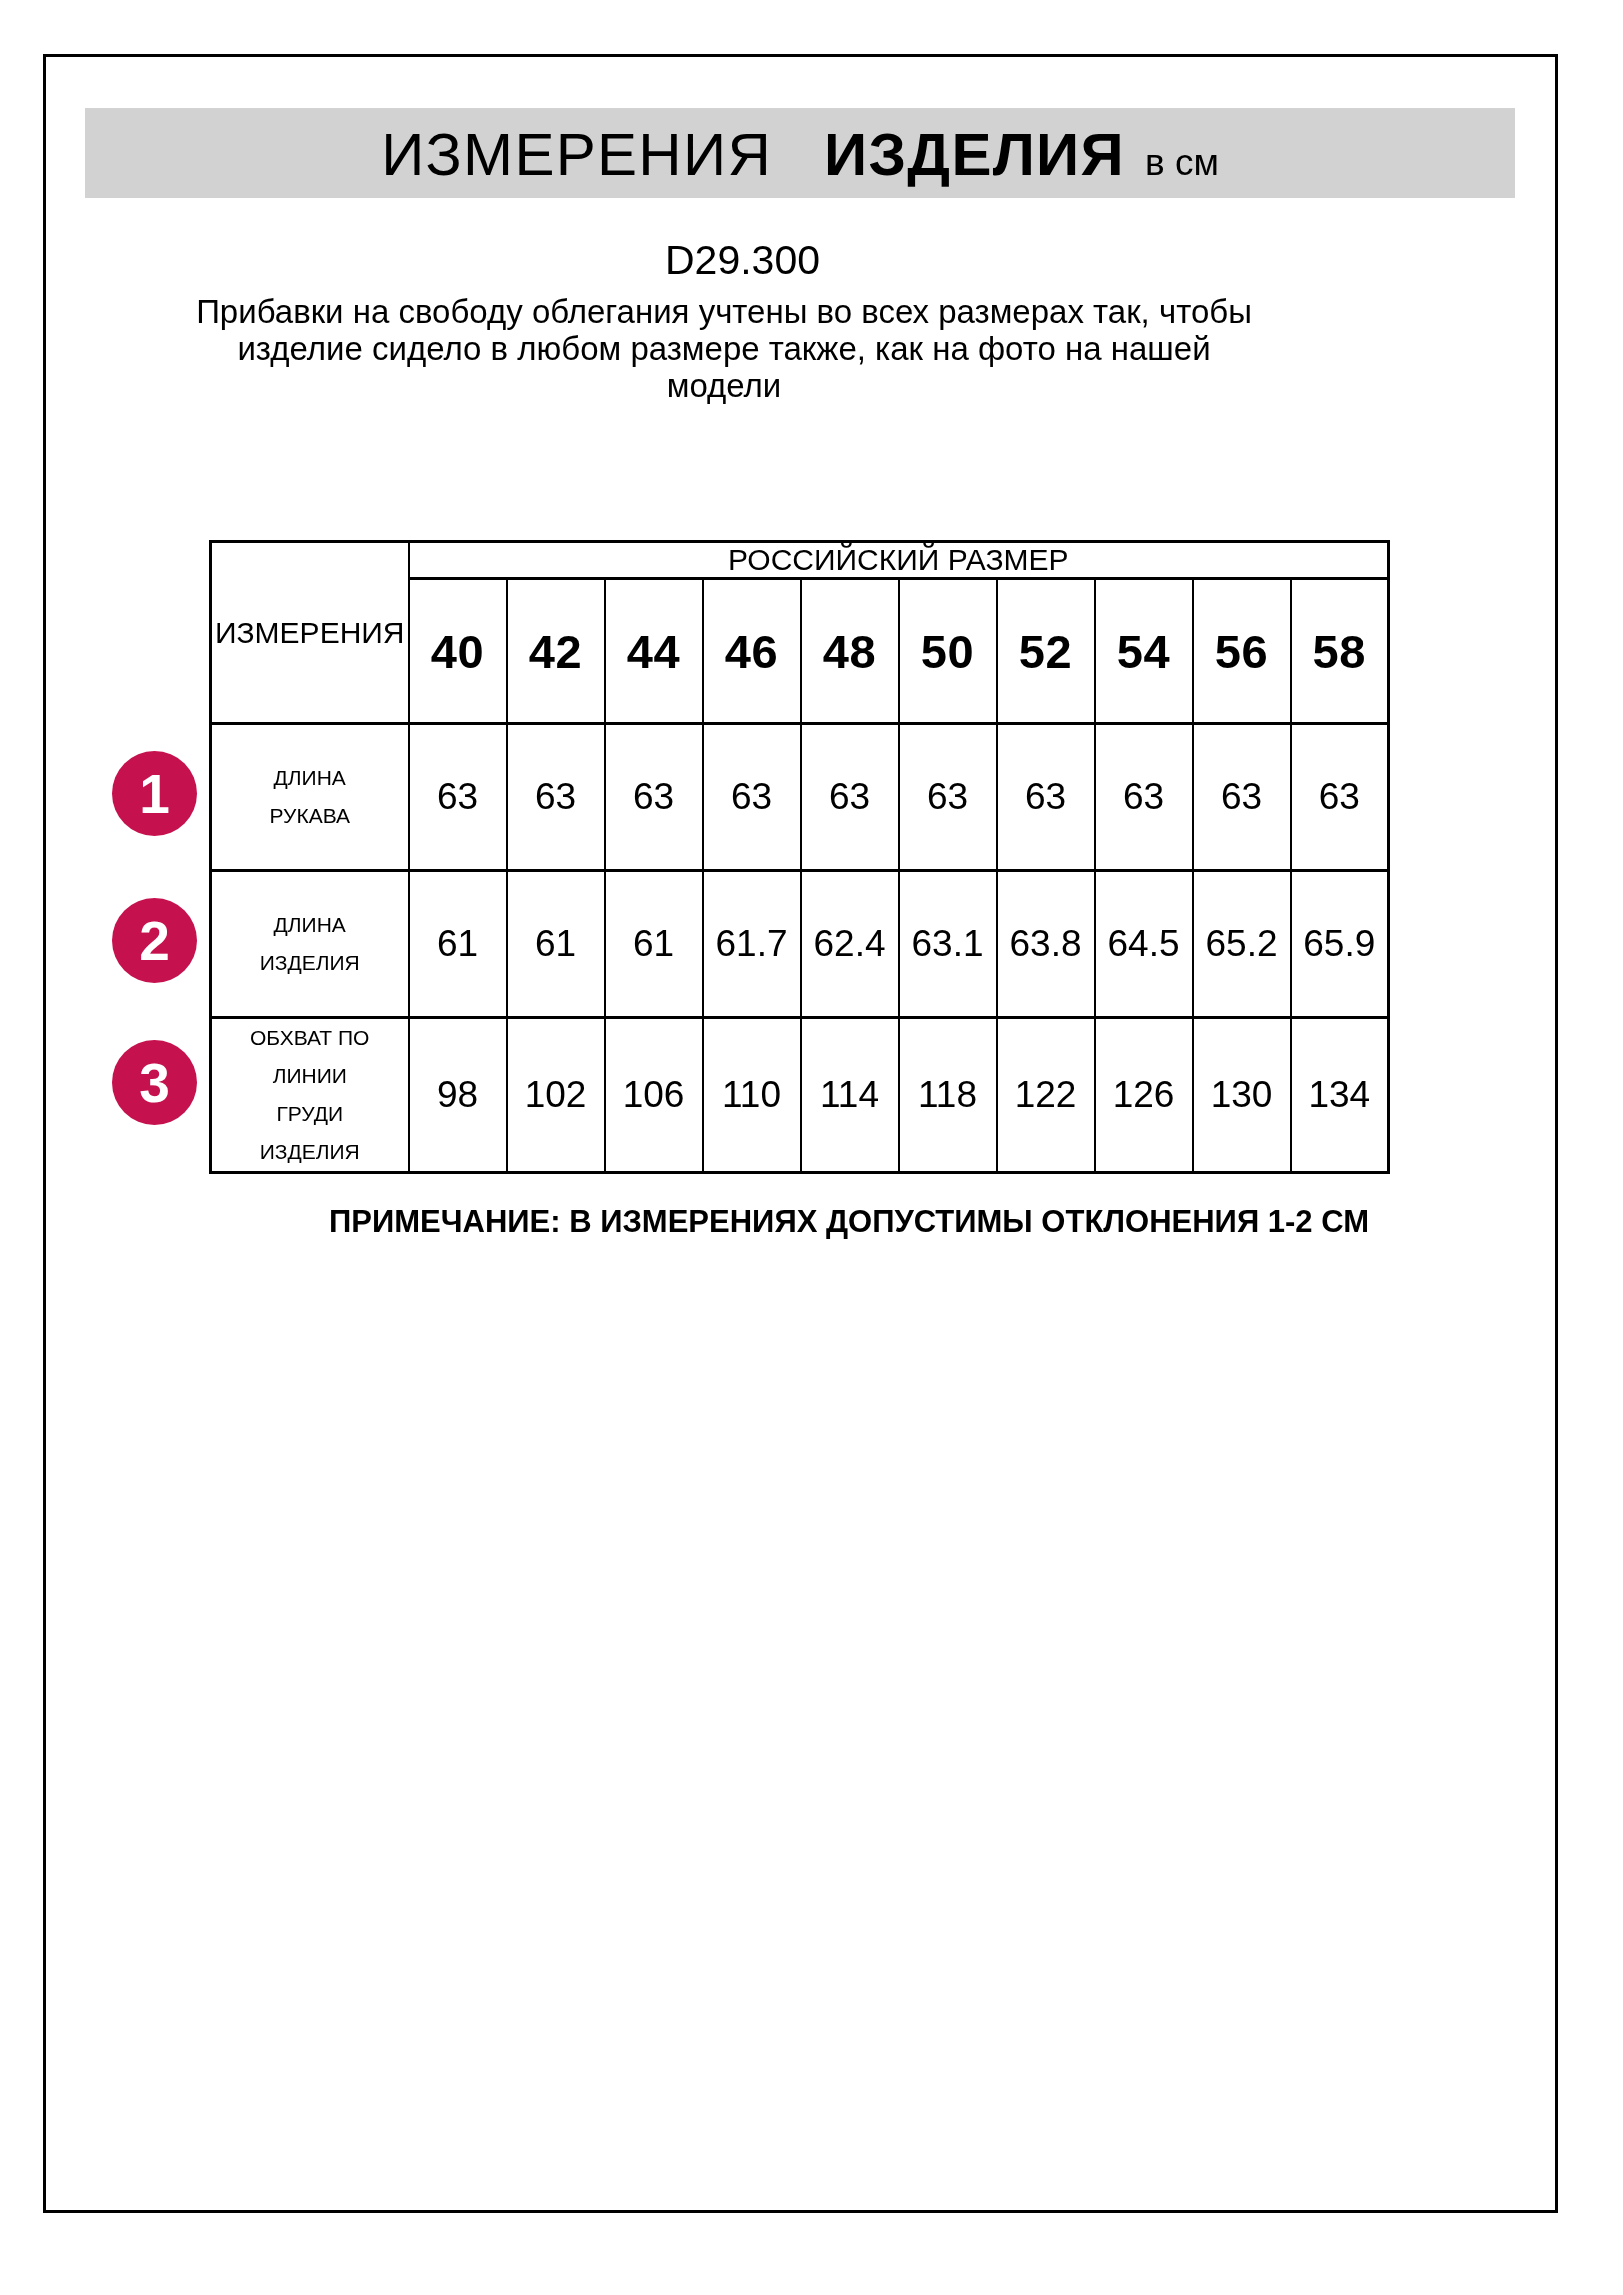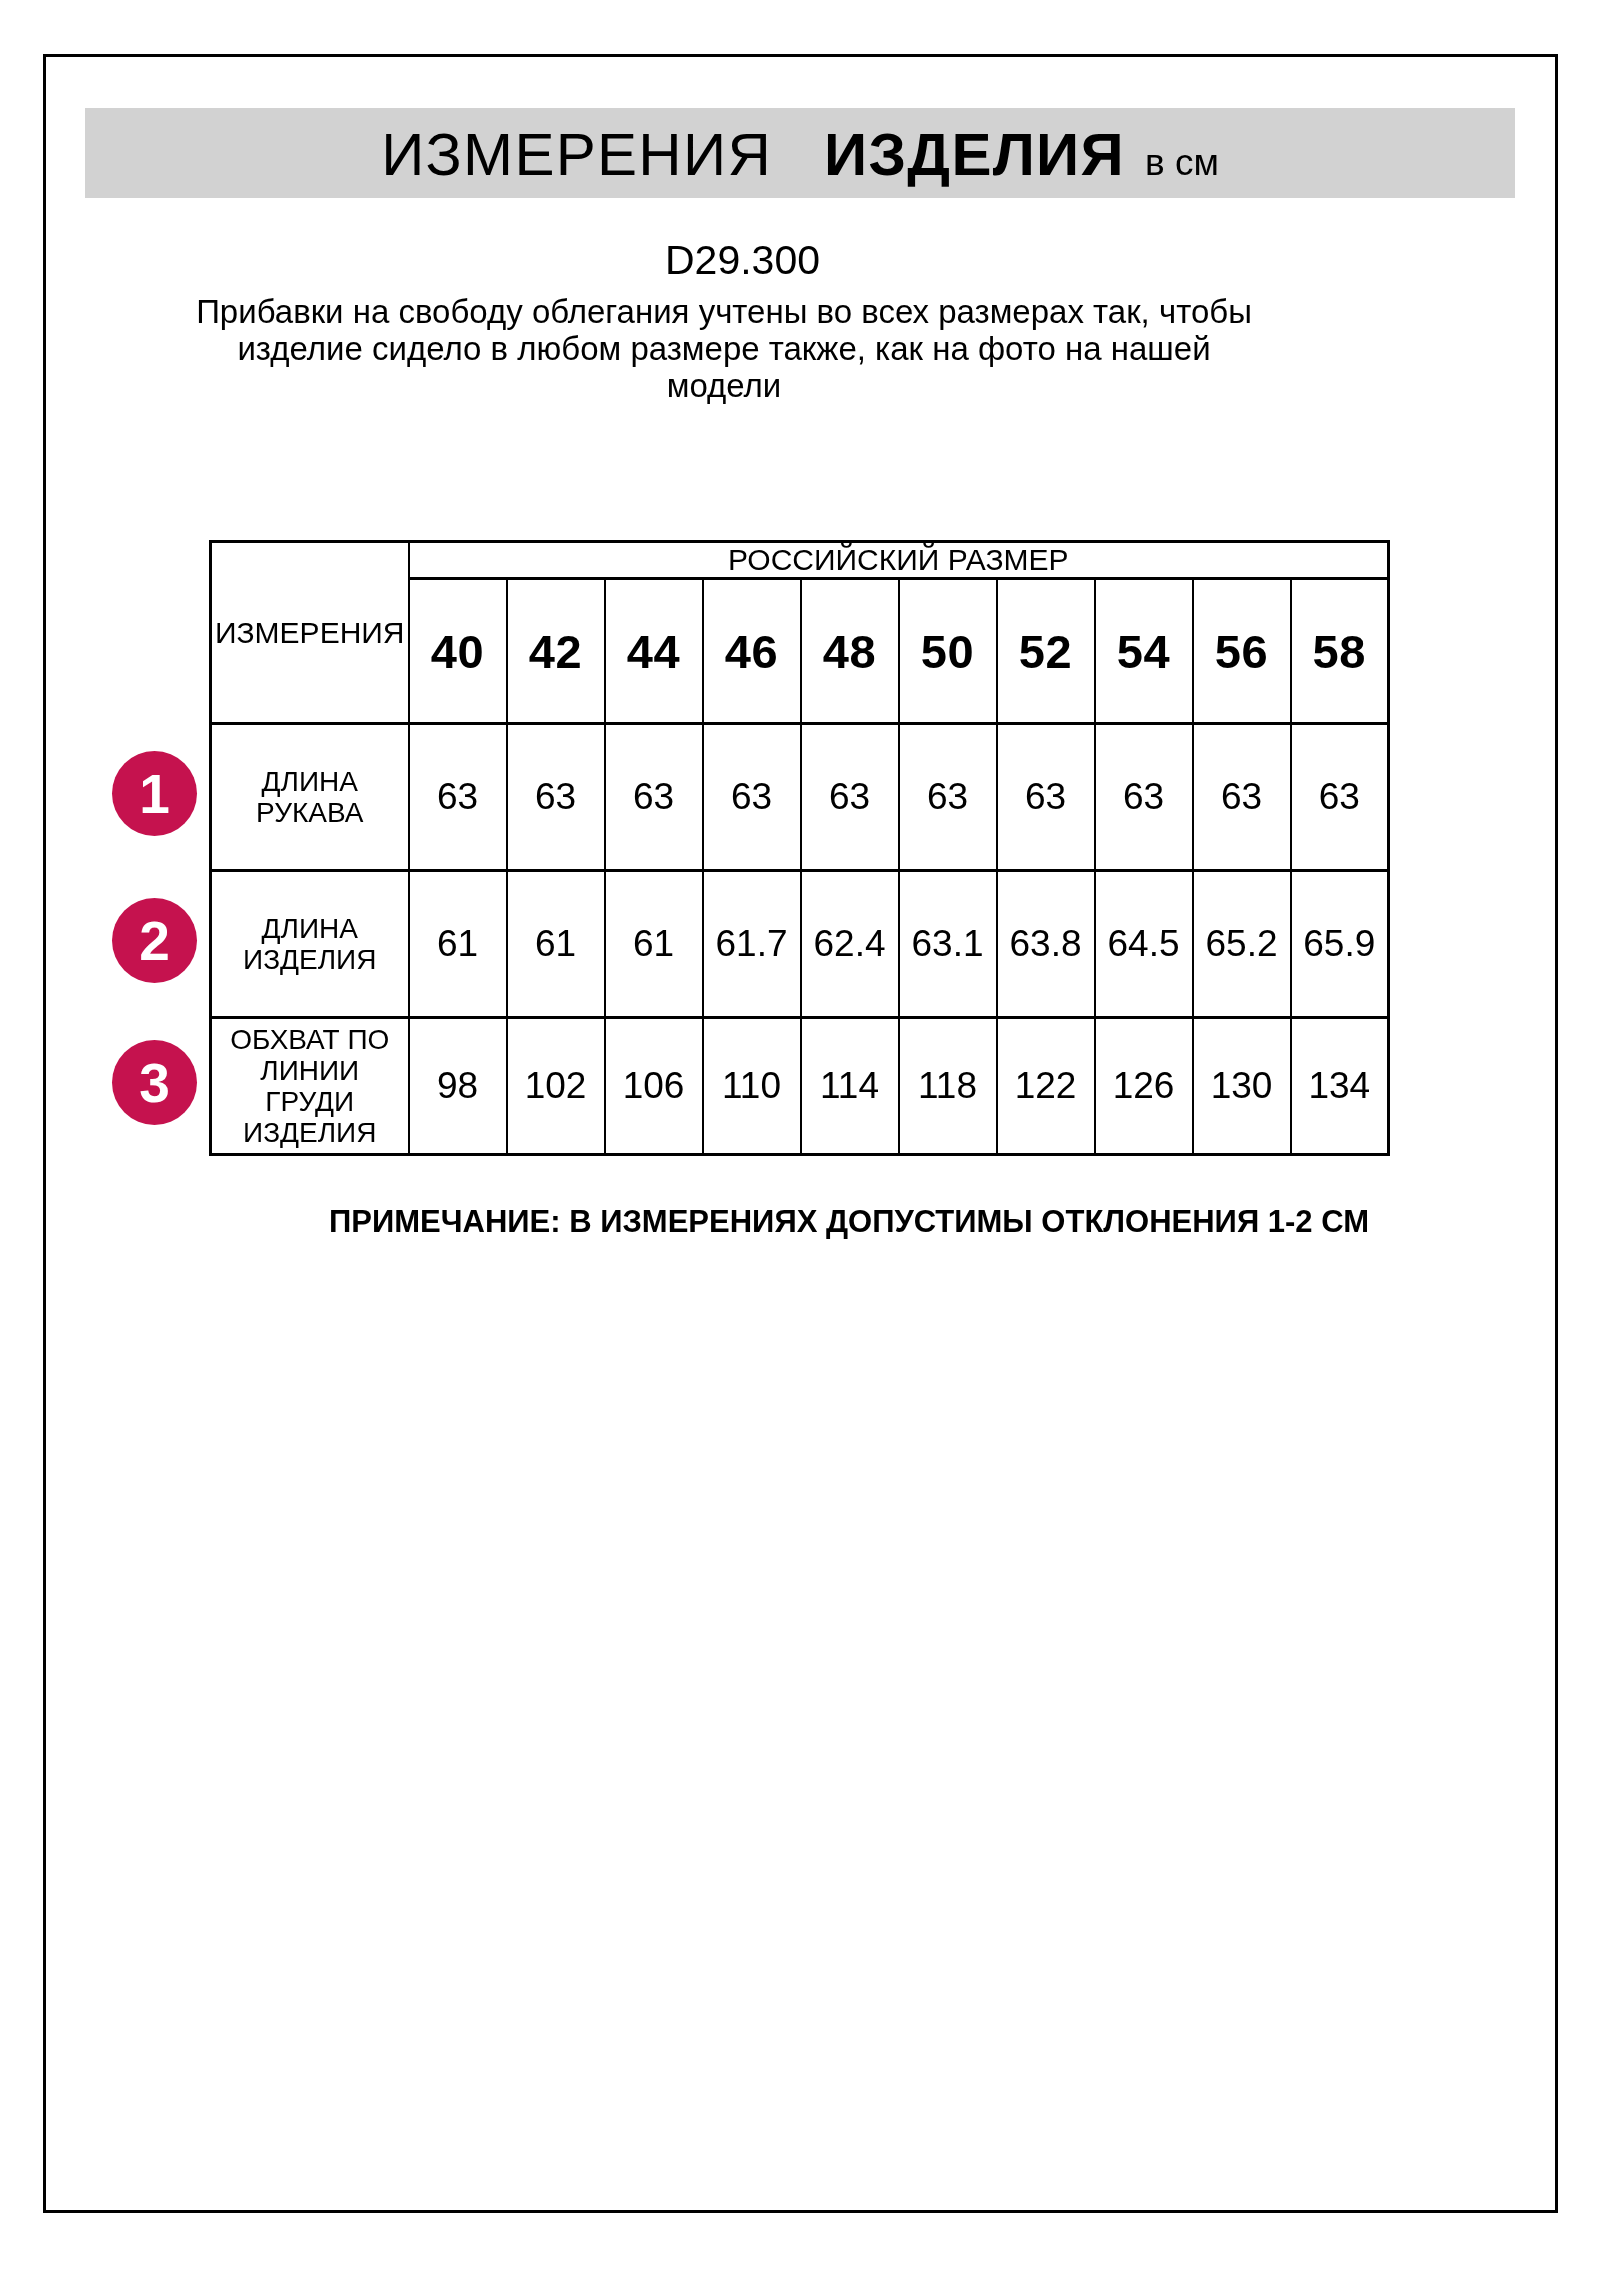--- a/index.html
+++ b/index.html
@@ -63,22 +63,22 @@
   }
   .size-table col.label-col { width: 198px; }
   tr.region-row { height: 35px; border-bottom: 3.3px solid #000; }
   tr.size-row { height: 145px; border-bottom: 3.9px solid #000; }
   tr.data-row { height: 147px; border-bottom: 3.9px solid #000; }
   tr.data-row-last { height: 137px; }
   .measure-head { font-size: 30px; font-weight: 400; }
   .region-head { font-size: 30px; font-weight: 400; }
   .size-cell { font-size: 47px; font-weight: 700; letter-spacing: 0.7px; }
   .row-label {
-    font-size: 28px; font-weight: 400;
-    line-height: 31px;
+    font-size: 21px; font-weight: 400;
+    line-height: 38px;
     white-space: pre-line;
   }
   .value-cell { font-size: 37px; font-weight: 400; }
   .badge {
     position: absolute;
     left: 112px;
     width: 85px; height: 85px;
     border-radius: 50%;
     display: flex;
     align-items: center;

